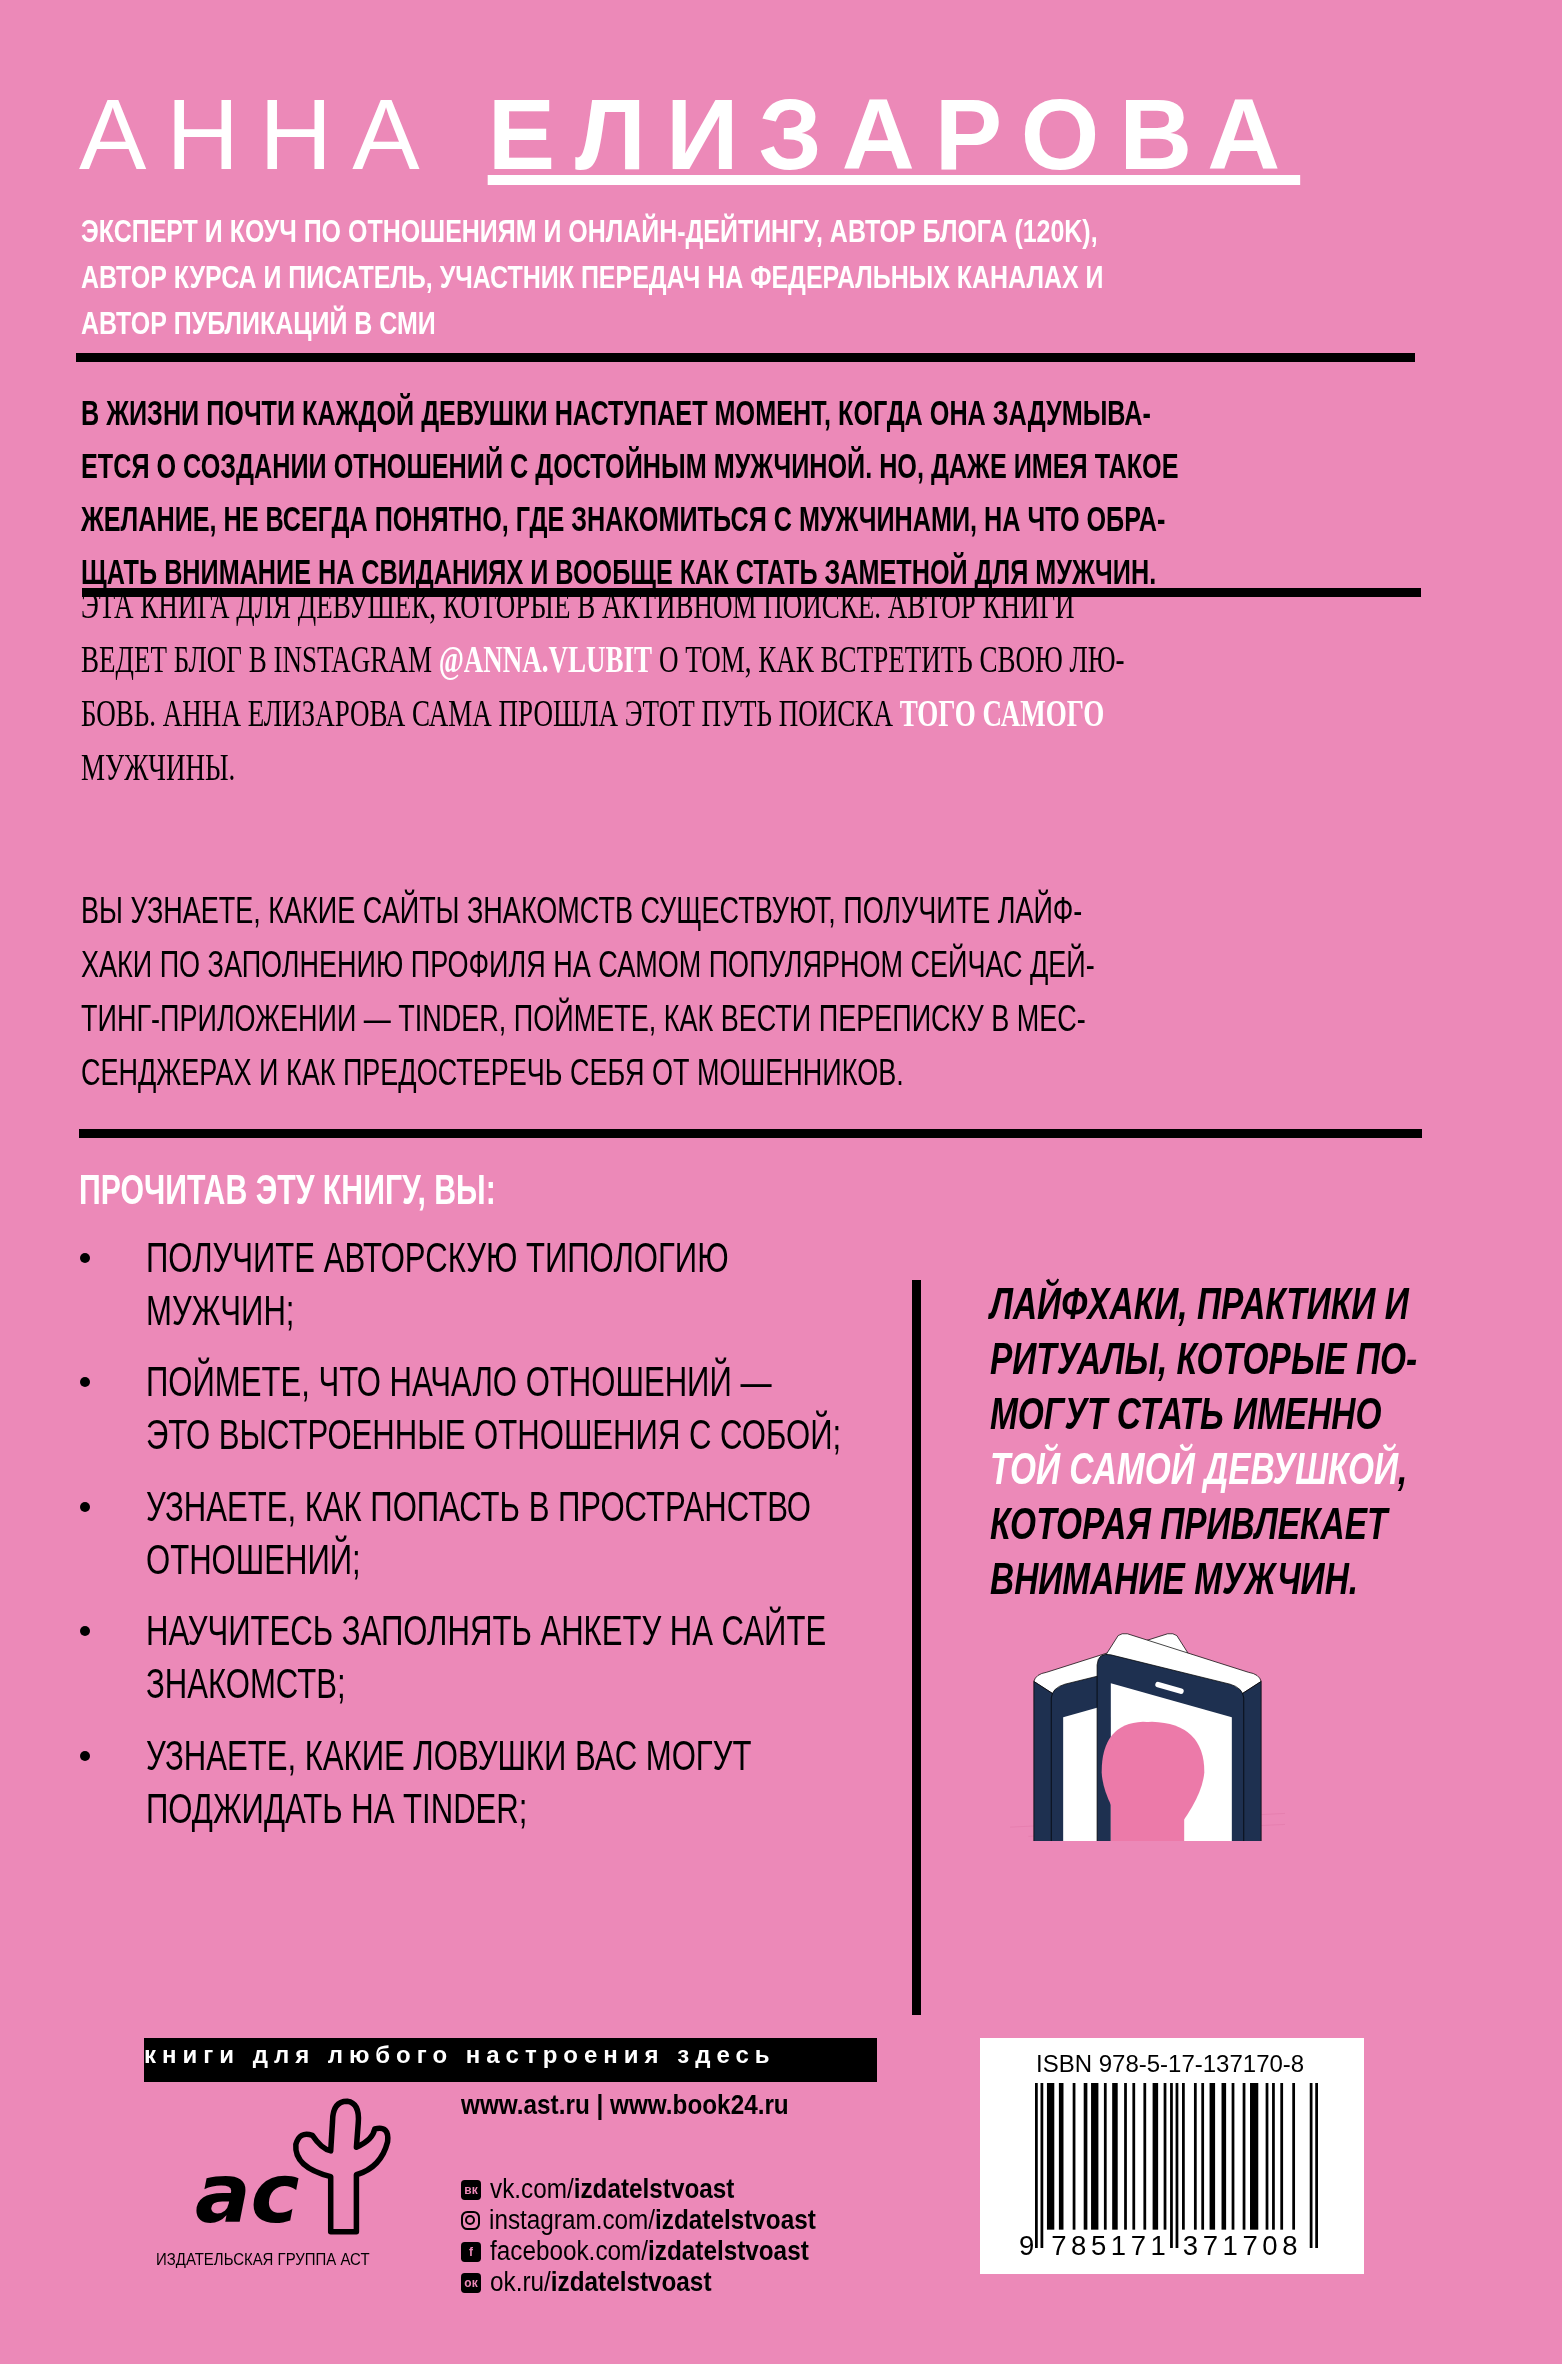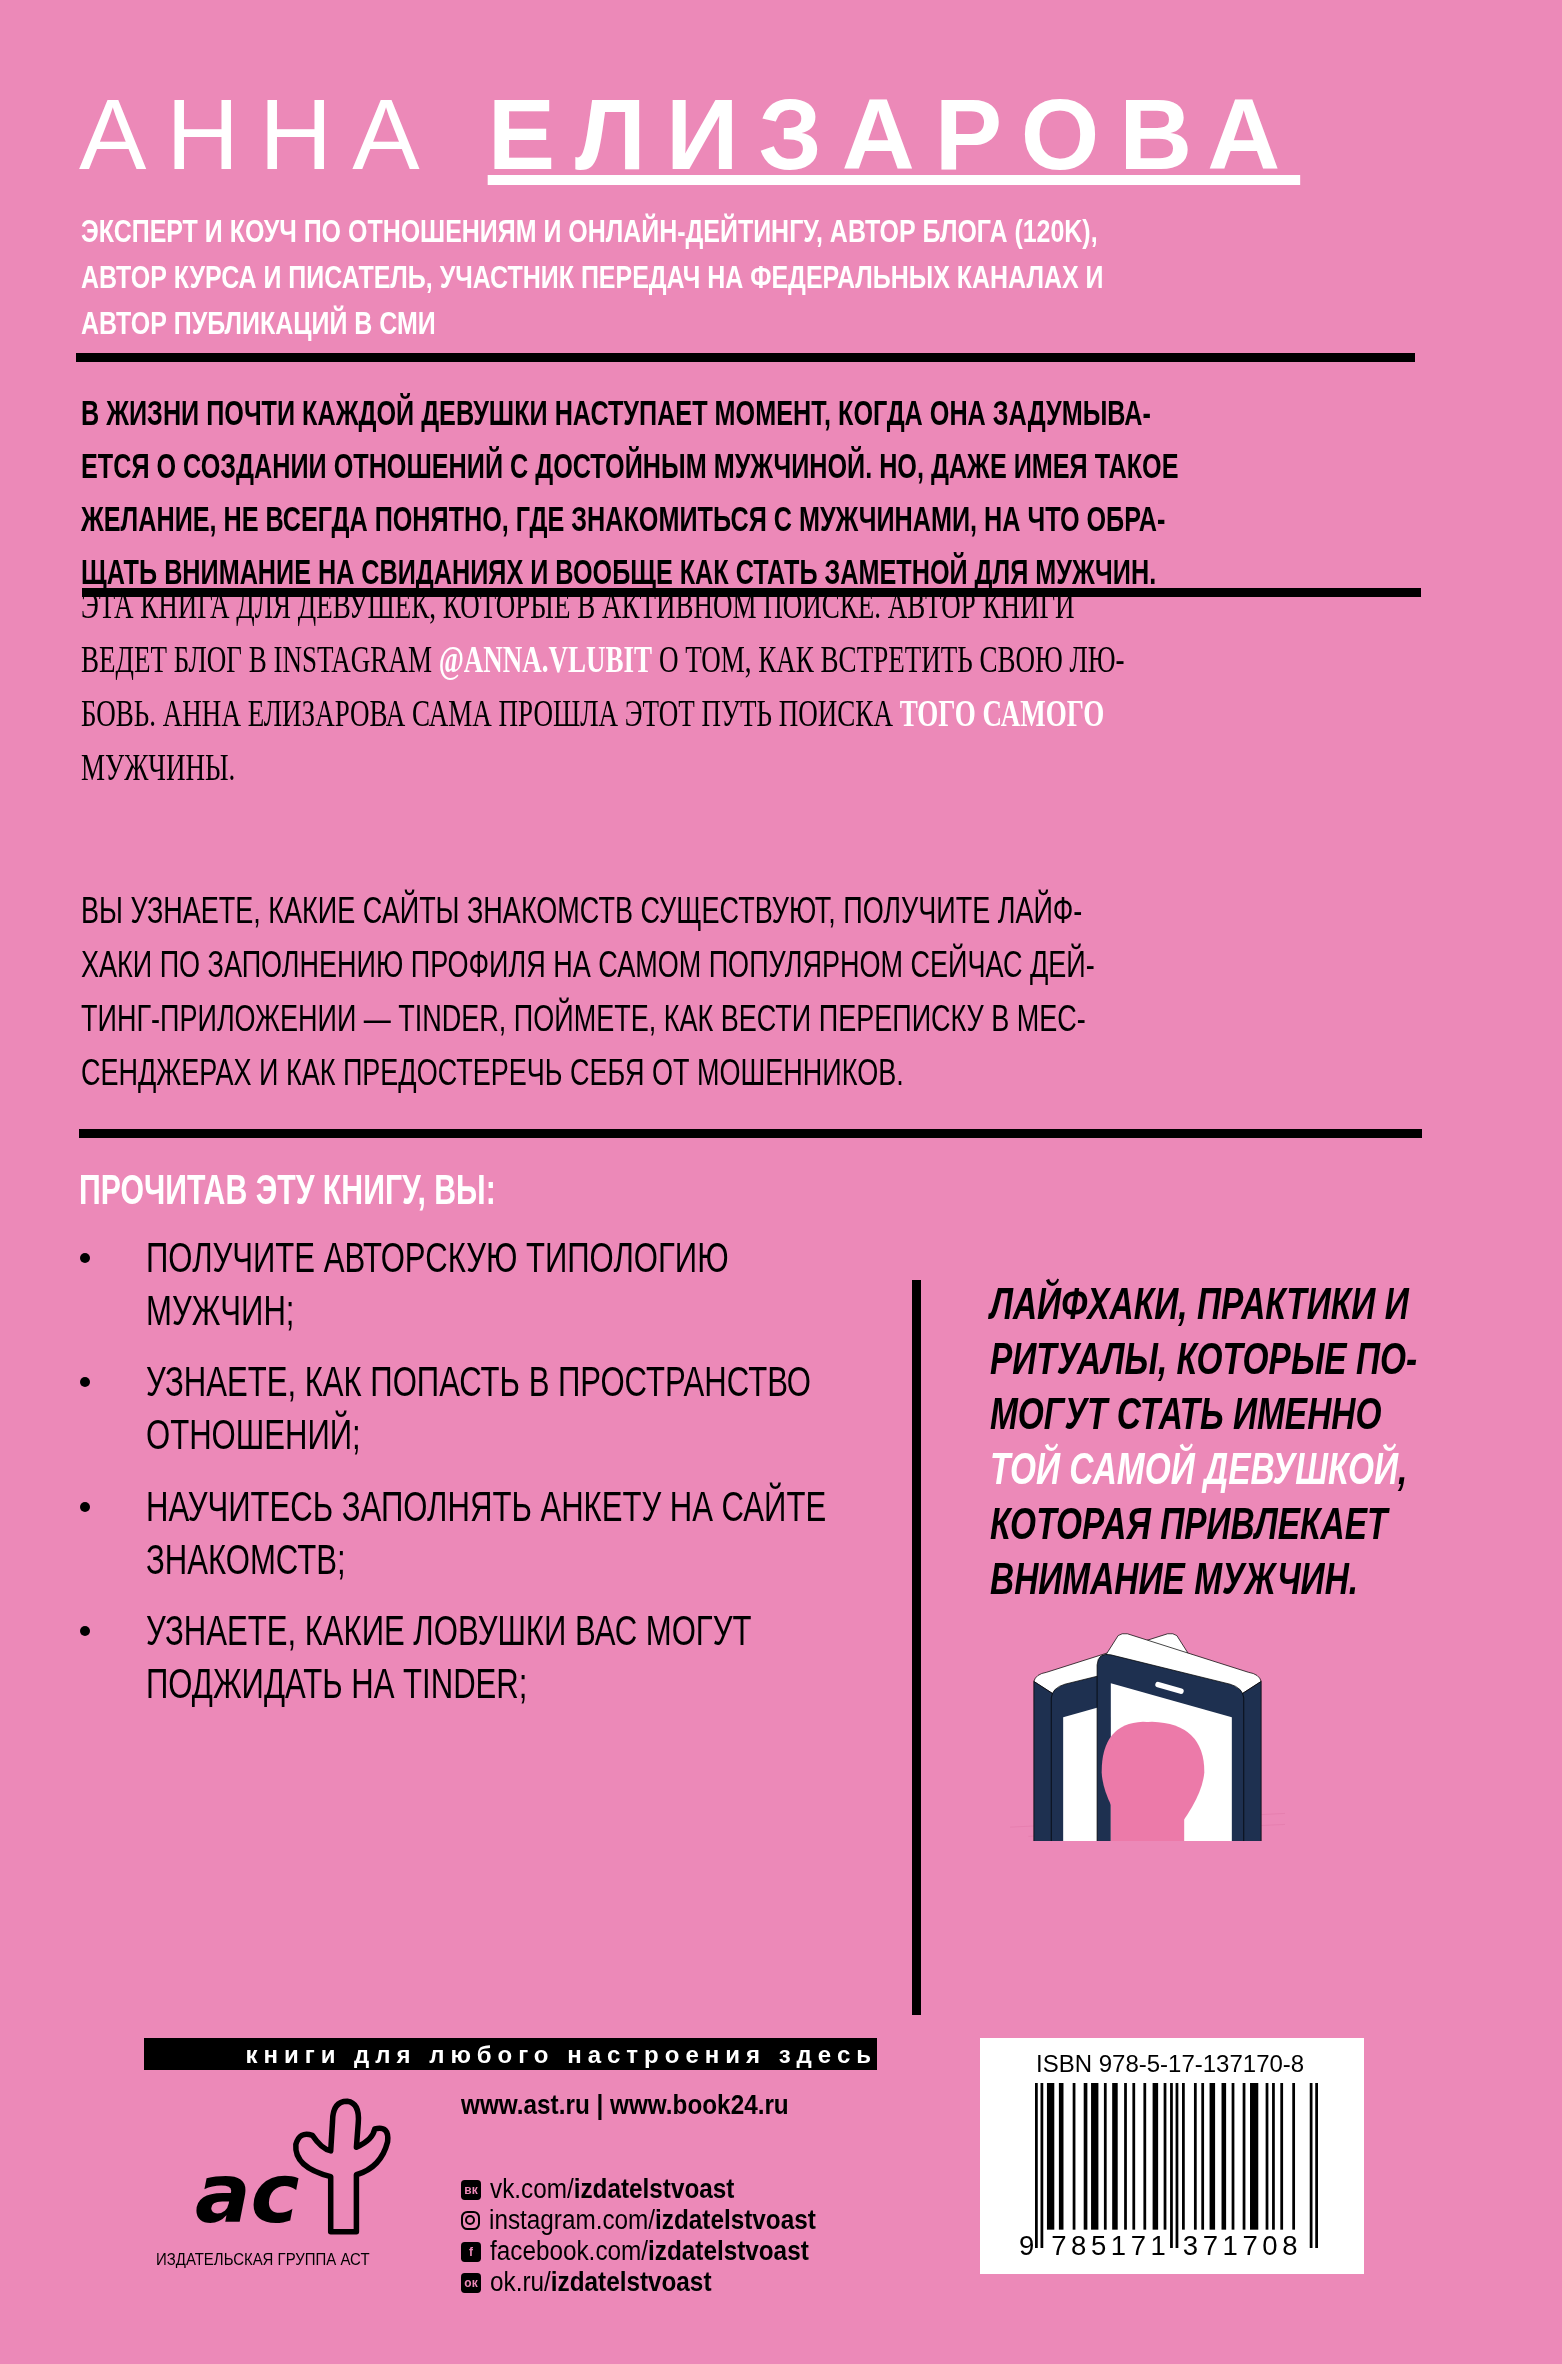--- a/index.html
+++ b/index.html
@@ -38,21 +38,21 @@
   .bullet { position: relative; padding-left: 73px; margin-bottom: 18.4px; }
   .bullet .dot { position: absolute; left: 7.3px; top: 22px; width: 10px; height: 10px; background: #000; border-radius: 50%; }
   .bullet .line { display: block; font-size: 42px; line-height: 53px; transform: scaleX(0.74); transform-origin: 0 0; white-space: nowrap; }
 
   #vbar { left: 912px; top: 1280px; width: 9.2px; height: 735px; background: #000; }
 
   #callout { left: 990px; top: 1276px; font-weight: 700; font-size: 44px; line-height: 55px; font-style: italic; }
   #callout .line { display: block; transform: scaleX(0.76); transform-origin: 0 0; white-space: nowrap; }
 
   
-  #tagline-bar { left: 144px; top: 2038px; width: 733px; height: 32px; background: #000; color: #fff; font-weight: 700; font-size: 24px; letter-spacing: 6px; line-height: 34px; text-align: right; white-space: nowrap; overflow: hidden; }
+  #tagline-bar { left: 144px; top: 2038px; width: 733px; height: 44px; background: #000; color: #fff; font-weight: 700; font-size: 24px; letter-spacing: 6px; line-height: 34px; text-align: left; white-space: nowrap; overflow: hidden; }
   #logo { left: 193px; top: 2094px; width: 202px; height: 156px; }
   #logo-caption { left: 156px; top: 2249px; font-size: 17.4px; font-weight: 400; transform: scaleX(0.86); transform-origin: 0 0; white-space: nowrap; }
   #sites { left: 461px; top: 2090px; font-size: 27px; font-weight: 700; white-space: nowrap; transform: scaleX(0.9); transform-origin: 0 0; }
   .social { left: 461px; font-size: 27px; white-space: nowrap; display: flex; align-items: center; margin-top: 33px; }
   .social .ico { width: 20px; height: 20px; background: #000; border-radius: 3.7px; margin-right: 9.2px; color: #ec89b8; font-size: 12px; font-weight: 700; display: flex; align-items: center; justify-content: center; }
   .social .ico.ring { background: transparent; border: 2.8px solid #000; border-radius: 6.4px; width: 14.7px; height: 14.7px; position: relative; }
   .social .ico.ring::after { content: ""; width: 6.4px; height: 6.4px; border: 2.3px solid #000; border-radius: 50%; position: absolute; left: 1.8px; top: 1.8px; }
   .social .txt { transform: scaleX(0.9); transform-origin: 0 50%; }
   .social b { font-weight: 700; }
 
@@ -106,20 +106,25 @@
 
 <div class="abs rule" style="left:79px;top:1129px;width:1343px;"></div>
 
 <div id="list-title" class="abs">ПРОЧИТАВ ЭТУ КНИГУ, ВЫ:</div>
 
 <div id="bullets" class="abs">
   <div class="bullet">
     <span class="dot"></span>
     <span class="line">ПОЛУЧИТЕ АВТОРСКУЮ ТИПОЛОГИЮ</span>
     <span class="line">МУЖЧИН;</span>
+  </div>
+  <div class="bullet">
+    <span class="dot"></span>
+    <span class="line">ПОЙМЕТЕ, ЧТО НАЧАЛО ОТНОШЕНИЙ —</span>
+    <span class="line">ЭТО ВЫСТРОЕННЫЕ ОТНОШЕНИЯ С СОБОЙ;</span>
   </div>
   <div class="bullet">
     <span class="dot"></span>
     <span class="line">УЗНАЕТЕ, КАК ПОПАСТЬ В ПРОСТРАНСТВО</span>
     <span class="line">ОТНОШЕНИЙ;</span>
   </div>
   <div class="bullet">
     <span class="dot"></span>
     <span class="line">НАУЧИТЕСЬ ЗАПОЛНЯТЬ АНКЕТУ НА САЙТЕ</span>
     <span class="line">ЗНАКОМСТВ;</span>

